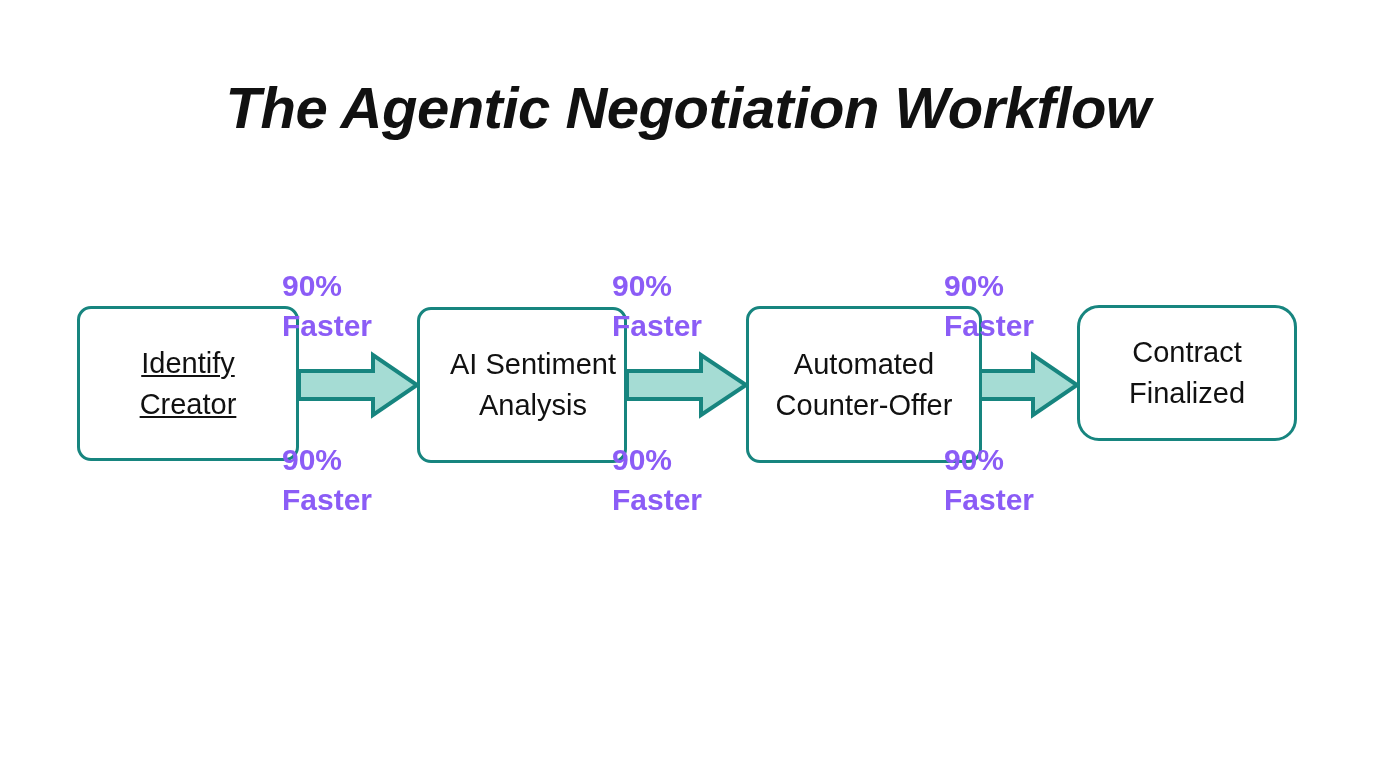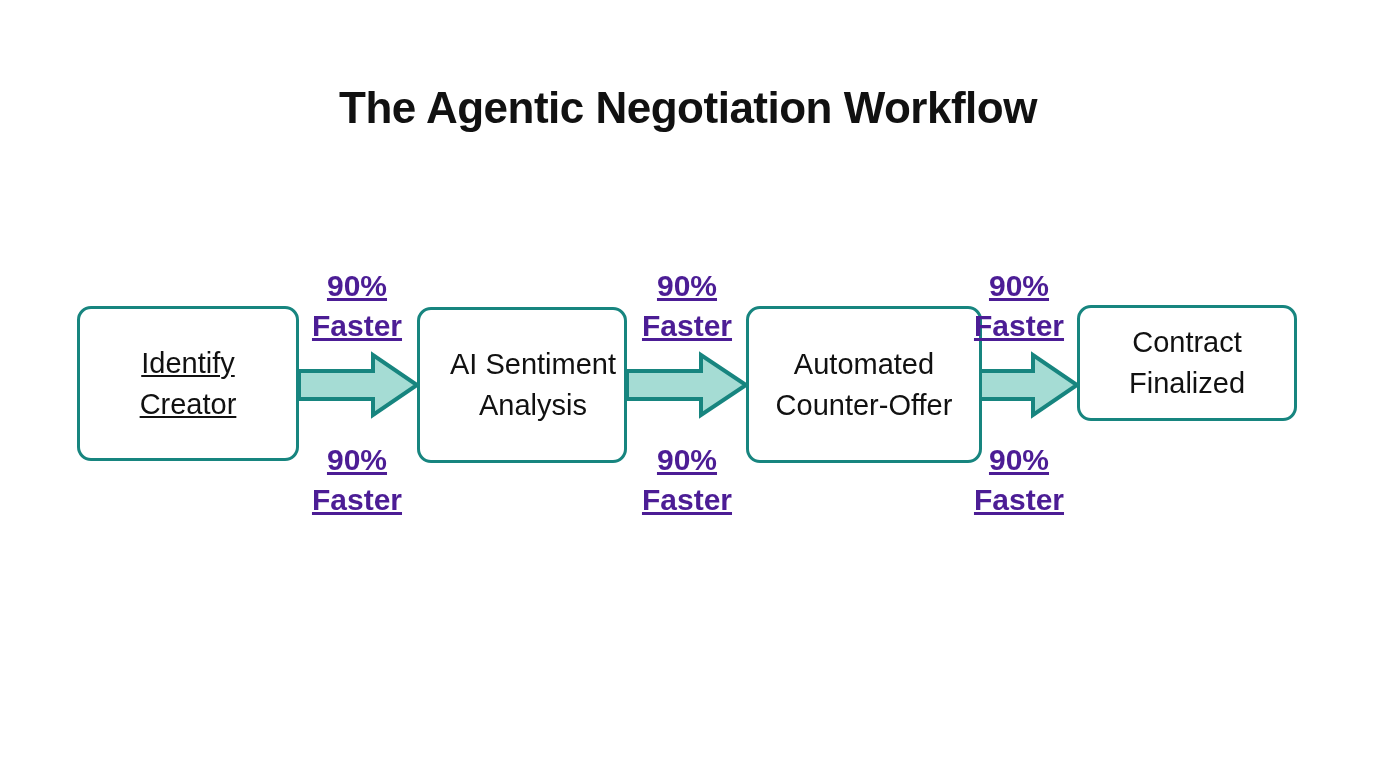--- a/index.html
+++ b/index.html
@@ -23,26 +23,27 @@
     background: #ffffff;
   }
 
   
   .title {
     position: absolute;
     top: 72px;
     left: 0;
     width: 1376px;
     text-align: center;
-    font-size: 44px;
+    font-size: 58px;
     font-weight: 700;
     letter-spacing: -0.5px;
     line-height: 72px;
     color: #111111;
     white-space: nowrap;
+    font-style: italic;
   }
 
   
   .flow {
     position: absolute;
     left: 0;
     top: 0;
     width: 1376px;
     height: 768px;
   }
@@ -65,44 +66,43 @@
     font-weight: 400;
     line-height: 41px;
     color: #111111;
     white-space: pre-line;
     padding: 0 8px;
   }
 
   .node-1 { left: 77px;   top: 306px; width: 222px; height: 155px; text-decoration: underline; }
   .node-2 { left: 417px;  top: 307px; width: 210px; height: 156px; justify-content: flex-end; }
   .node-3 { left: 746px;  top: 306px; width: 236px; height: 157px; }
-  .node-4 { left: 1077px; top: 305px; width: 220px; height: 116px; }
+  .node-4 { left: 1077px; top: 305px; width: 220px; height: 136px; border-radius: 22px; }
 
   
   .arrow {
     position: absolute;
     z-index: 2;
   }
   .arrow svg { display: block; overflow: visible; }
 
   .arrow-1 { left: 297px;  top: 352px; }
   .arrow-2 { left: 625px;  top: 352px; }
   .arrow-3 { left: 959px;  top: 352px; }
 
   
   .edge-label {
     position: absolute;
-    text-align: center;
+    text-align: left;
     font-size: 30px;
     font-weight: 700;
     line-height: 40px;
-    color: #4c1d95;
+    color: #8b5cf6;
     white-space: pre-line;
     z-index: 4;
-    text-decoration: underline;
   }
   .label-top-1    { left: 282px; top: 266px; width: 150px; }
   .label-bottom-1 { left: 282px; top: 440px; width: 150px; }
   .label-top-2    { left: 612px; top: 266px; width: 150px; }
   .label-bottom-2 { left: 612px; top: 440px; width: 150px; }
   .label-top-3    { left: 944px; top: 266px; width: 150px; }
   .label-bottom-3 { left: 944px; top: 440px; width: 150px; }
 </style>
 </head>
 <body>

